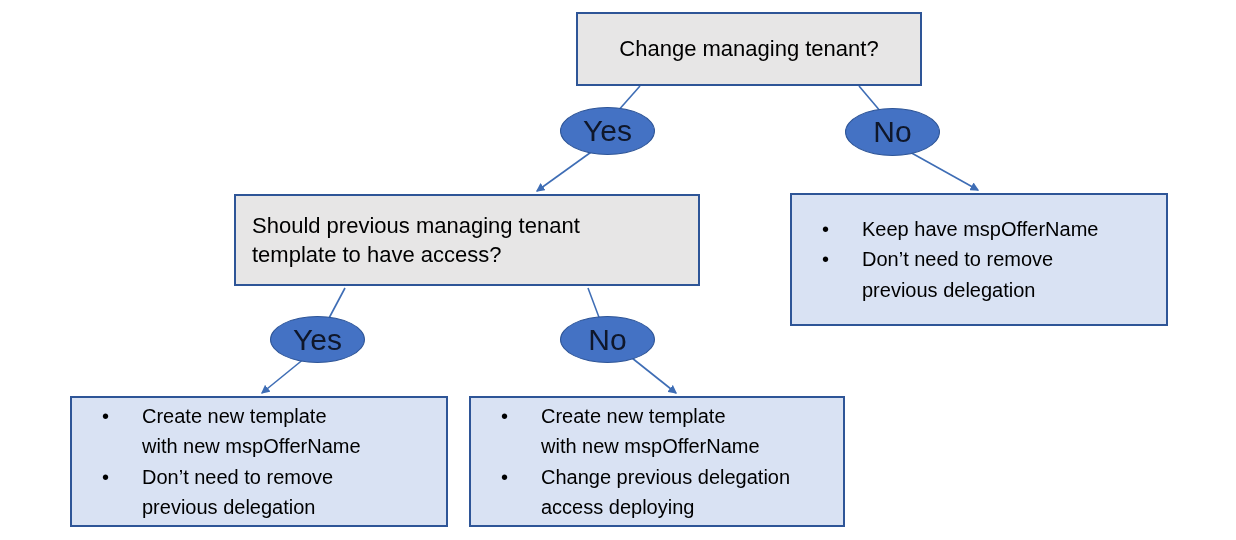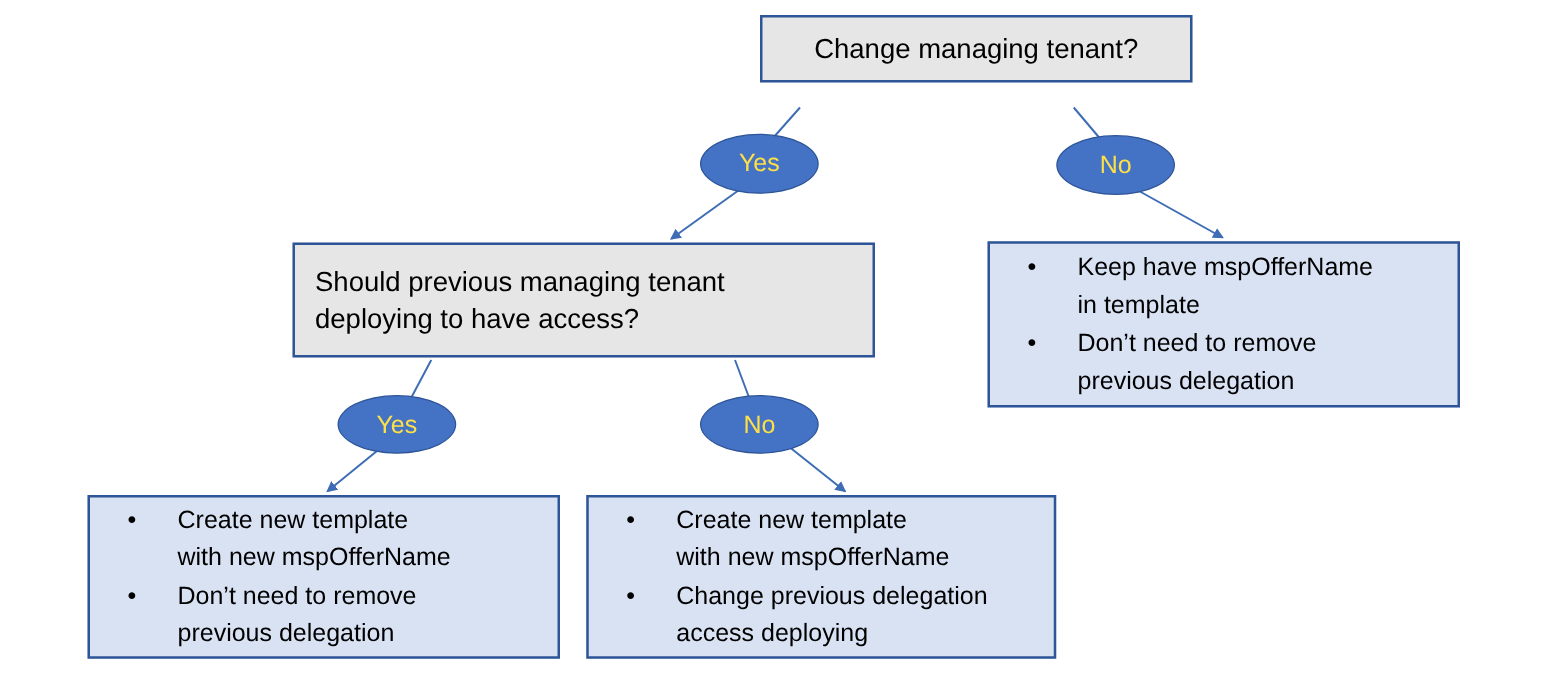--- a/index.html
+++ b/index.html
@@ -81,22 +81,22 @@
 
   
   .pill {
     position: absolute;
     background: #4472C4;
     border: 1.5px solid #2E5597;
     border-radius: 50%;
     display: flex;
     align-items: center;
     justify-content: center;
-    color: #fde047;
-    font-size: 20px;
+    color: #0f172a;
+    font-size: 30px;
     line-height: 1;
     box-sizing: border-box;
   }
 </style>
 </head>
 <body>
 
 <div id="canvas">
 
   <svg class="connectors" viewBox="0 0 1236 540" xmlns="http://www.w3.org/2000/svg">
@@ -116,53 +116,52 @@
 
     <line x1="345" y1="288" x2="328" y2="320" stroke="#3E6DB5" stroke-width="1.6"></line>
 
     <line x1="305" y1="358" x2="262" y2="393" stroke="#3E6DB5" stroke-width="1.6" marker-end="url(#arrow)"></line>
 
     <line x1="588" y1="288" x2="600" y2="320" stroke="#3E6DB5" stroke-width="1.6"></line>
 
     <line x1="632" y1="358" x2="676" y2="393" stroke="#3E6DB5" stroke-width="1.6" marker-end="url(#arrow)"></line>
   </svg>
 
-  <div class="node decision center" style="left:608px; top:12px; width:346px; height:54px;">
+  <div class="node decision center" style="left:576px; top:12px; width:346px; height:74px;">
     <div class="txt">Change managing tenant?</div>
   </div>
 
   <div class="pill" style="left:560px; top:107px; width:95px; height:48px;">
     <span>Yes</span>
   </div>
 
   <div class="pill" style="left:845px; top:108px; width:95px; height:48px;">
     <span>No</span>
   </div>
 
   <div class="node decision" style="left:234px; top:194px; width:466px; height:92px;">
     <div class="txt">
       <span>Should previous managing tenant</span><br>
-      <span>deploying to have access?</span>
+      <span>template to have access?</span>
     </div>
   </div>
 
   <div class="pill" style="left:270px; top:316px; width:95px; height:47px;">
     <span>Yes</span>
   </div>
 
   <div class="pill" style="left:560px; top:316px; width:95px; height:47px;">
     <span>No</span>
   </div>
 
   <div class="node result" style="left:790px; top:193px; width:378px; height:133px;">
     <ul>
       <li>
         <span class="bullet">•</span>
         <span>Keep have mspOfferName</span>
-        <span class="line2">in template</span>
       </li>
       <li>
         <span class="bullet">•</span>
         <span>Don’t need to remove</span>
         <span class="line2">previous delegation</span>
       </li>
     </ul>
   </div>
 
   <div class="node result" style="left:70px; top:396px; width:378px; height:131px;">

